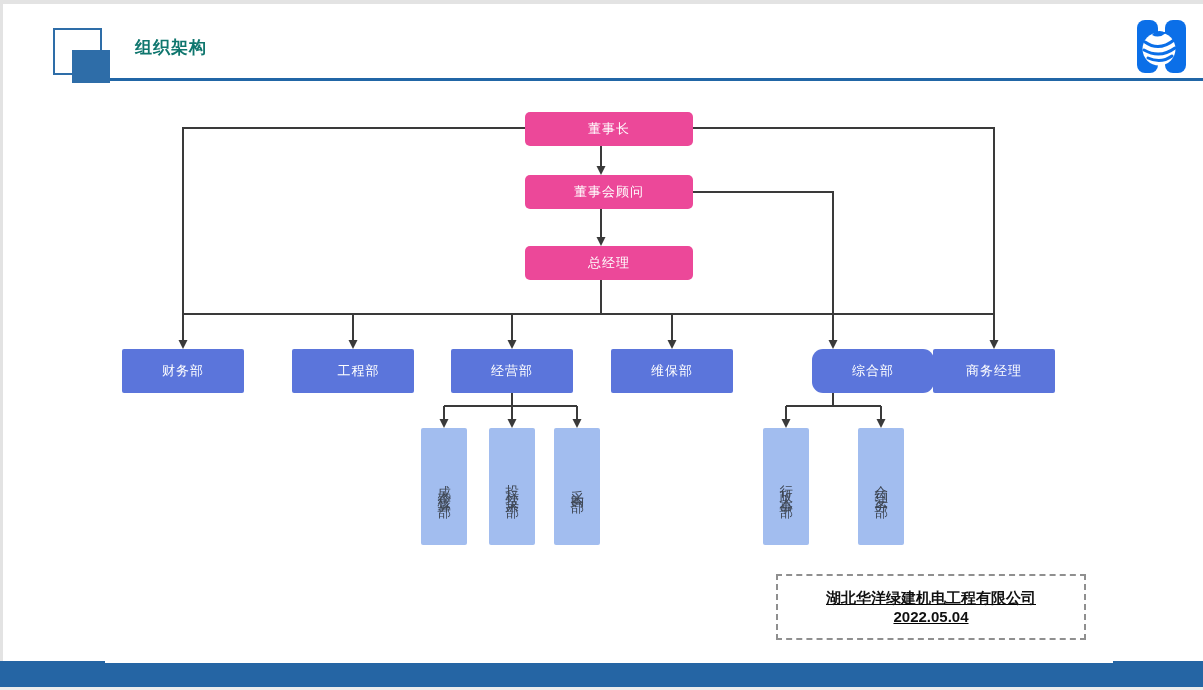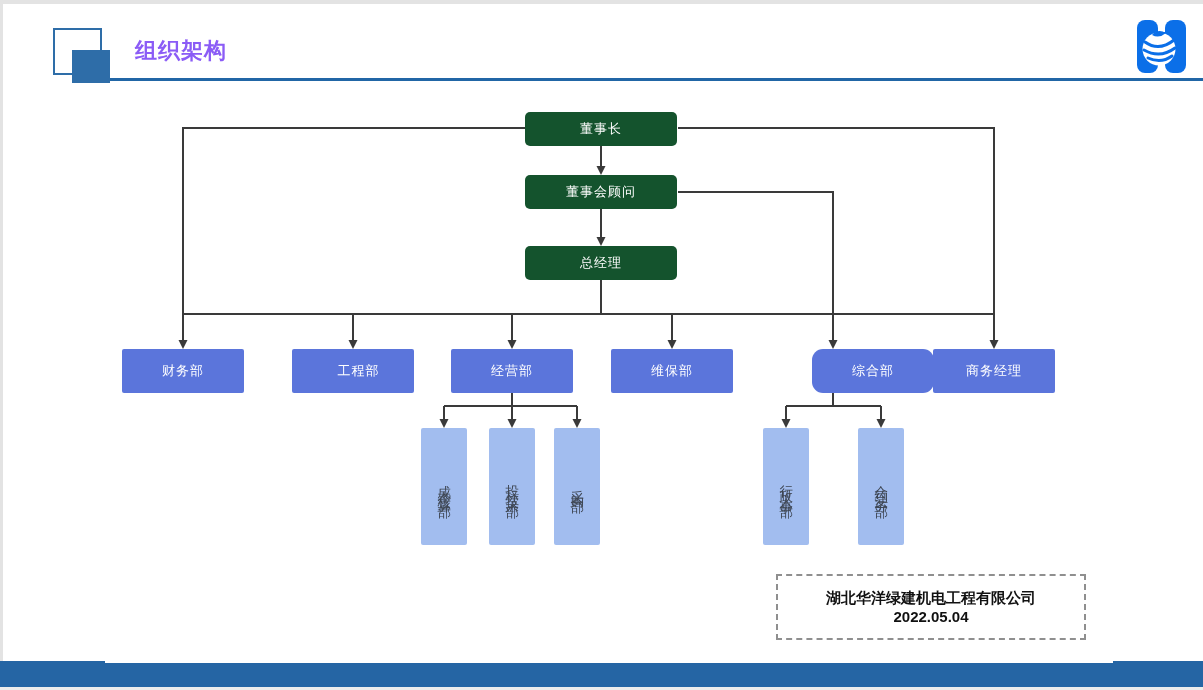--- a/index.html
+++ b/index.html
@@ -7,37 +7,37 @@
     position:relative;width:1203px;height:690px;background:#ffffff;overflow:hidden;
     font-family:"Liberation Sans","DejaVu Sans",sans-serif;
   }
   .edge{position:absolute;background:#E3E3E3;}
   .edge.top{left:0;top:0;width:1203px;height:4px;}
   .edge.left{left:0;top:4px;width:3px;height:657px;}
 
   
   .deco-outline{position:absolute;left:53px;top:28px;width:45px;height:43px;border:2px solid #2E6DA8;background:#fff;}
   .deco-fill{position:absolute;left:72px;top:50px;width:38px;height:33px;background:#2E6DA8;}
-  .page-title{position:absolute;left:135px;top:36px;font-size:22px;font-weight:700;color:#8b5cf6;letter-spacing:1px;}
+  .page-title{position:absolute;left:135px;top:36px;font-size:17px;font-weight:700;color:#0f766e;letter-spacing:1px;}
   .title-underline{position:absolute;left:110px;top:78px;width:1093px;height:3px;background:#2166A6;}
   .logo{position:absolute;left:1137px;top:20px;width:49px;height:53px;}
 
   
   .node{position:absolute;display:flex;align-items:center;justify-content:center;
         color:#fff;font-size:13px;letter-spacing:1px;box-sizing:border-box;}
-  .lvl1{background:#14532d;width:152px;height:34px;border-radius:5px;left:525px;}
+  .lvl1{background:#ec4899;width:168px;height:34px;border-radius:5px;left:525px;}
   .lvl2{background:#5B75DB;width:122px;height:44px;border-radius:2px;top:349px;}
   .lvl3{background:#A2BDEF;width:46px;height:117px;border-radius:2px;top:428px;color:#3E4653;font-size:13.5px;}
   .lvl3 .vtext{writing-mode:vertical-rl;text-orientation:upright;letter-spacing:5px;line-height:1;}
 
   .connectors{position:absolute;left:0;top:0;width:1203px;height:690px;pointer-events:none;}
 
   
   .note-box{position:absolute;left:776px;top:574px;width:310px;height:66px;border:2px dashed #8F8F8F;
-            box-sizing:border-box;display:flex;flex-direction:column;align-items:center;justify-content:center;}
+            box-sizing:border-box;display:flex;flex-direction:column;align-items:center;justify-content:center;text-decoration:underline;}
   .note-box .line{font-size:15px;font-weight:700;color:#111;line-height:19px;text-align:center;}
 
   
   .bar{position:absolute;background:#2565A4;}
   .bar.capL{left:0;top:661px;width:105px;height:26px;}
   .bar.capR{left:1113px;top:661px;width:90px;height:26px;}
   .bar.main{left:0;top:663px;width:1203px;height:24px;}
   .bottom-edge{position:absolute;left:0;top:687px;width:1203px;height:3px;background:#ECECEC;}
 </style>
 </head>

